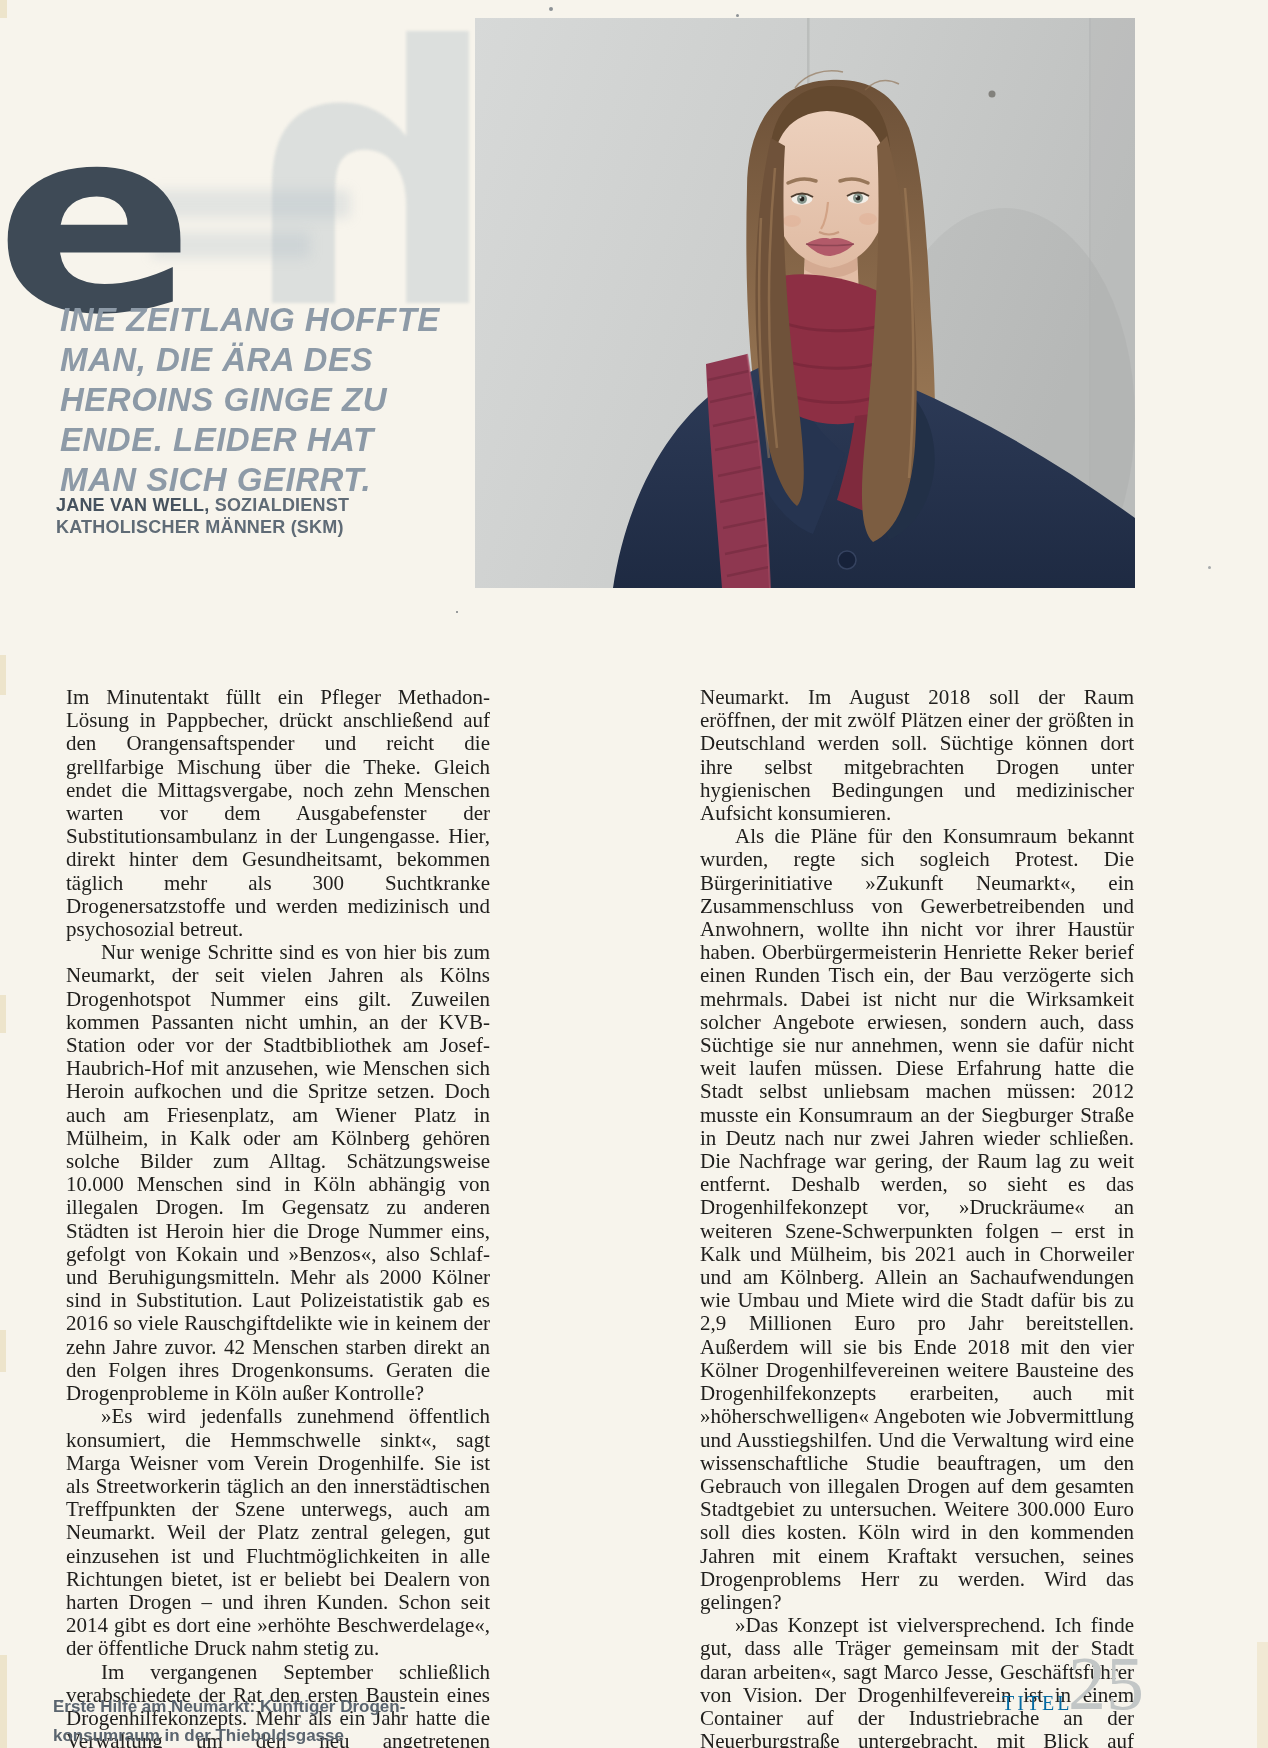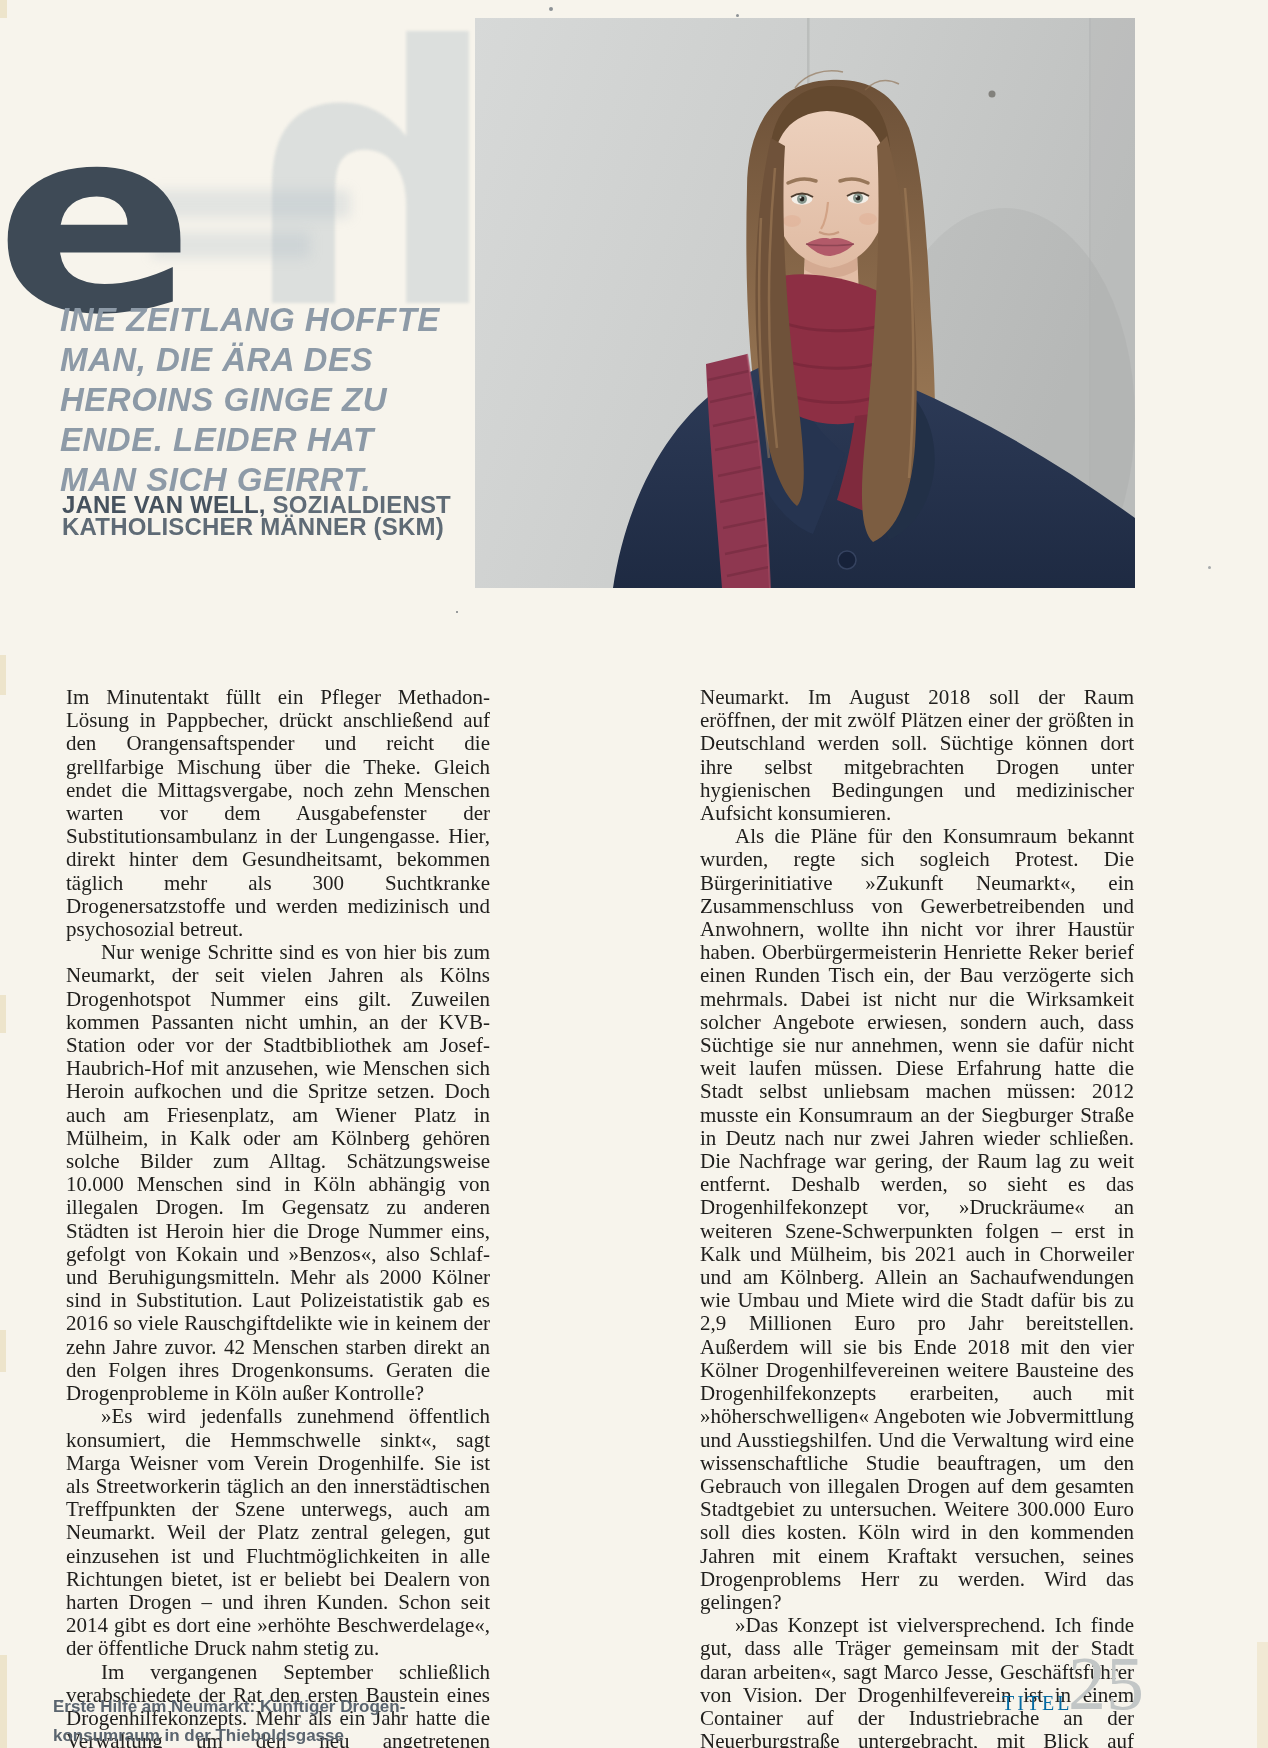--- a/index.html
+++ b/index.html
@@ -29,23 +29,23 @@
   .gb2{left:152px;top:232px;width:158px;height:26px;}
 
   
   .dropcap{position:absolute;left:-5px;top:93px;
        font:bold 256px/1 "DejaVu Sans",sans-serif;color:#3e4a56;
        transform:scaleX(1.15);transform-origin:left top;user-select:none;}
   .headline{position:absolute;left:60px;top:300px;margin:0;
        font-family:"Liberation Sans","DejaVu Sans",sans-serif;
        font-size:33px;line-height:40px;font-weight:bold;letter-spacing:.5px;
        color:#8d9aa7;white-space:pre-line;font-style:italic;}
-  .attribution{position:absolute;left:62px;top:494px;
+  .attribution{position:absolute;left:56px;top:494px;
        font-family:"Liberation Sans","DejaVu Sans",sans-serif;
-       font-size:24px;line-height:22px;font-weight:bold;letter-spacing:.2px;}
+       font-size:18px;line-height:22px;font-weight:bold;letter-spacing:.2px;}
   .attr-name{color:#46525e;}
   .attr-org{color:#5f6b76;}
 
   
   .photo{position:absolute;left:475px;top:18px;width:660px;height:570px;margin:0;}
   .photo svg{display:block;}
 
   
   .col{position:absolute;top:686px;color:#21201e;
        font-size:21px;line-height:23.2px;text-align:justify;

